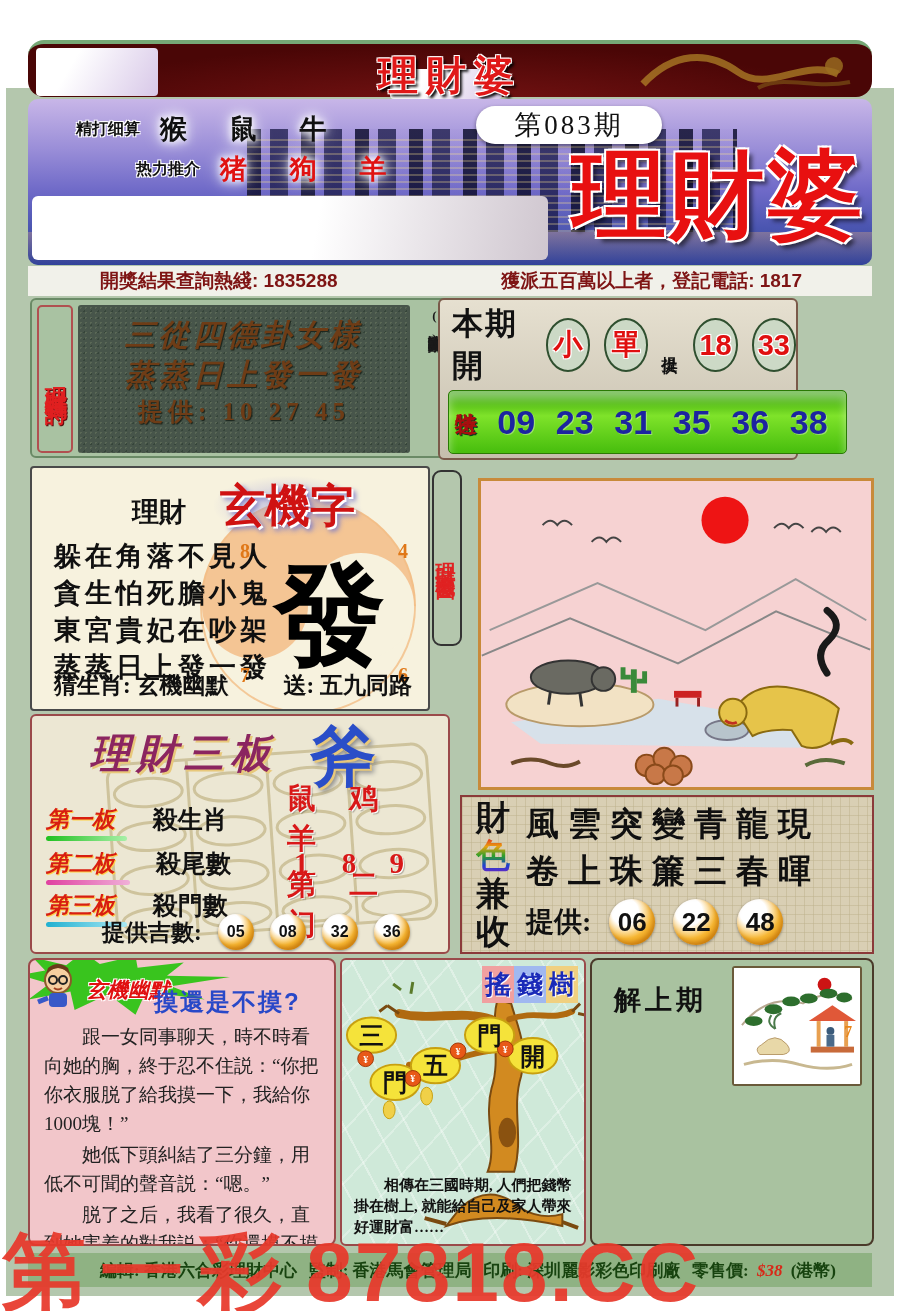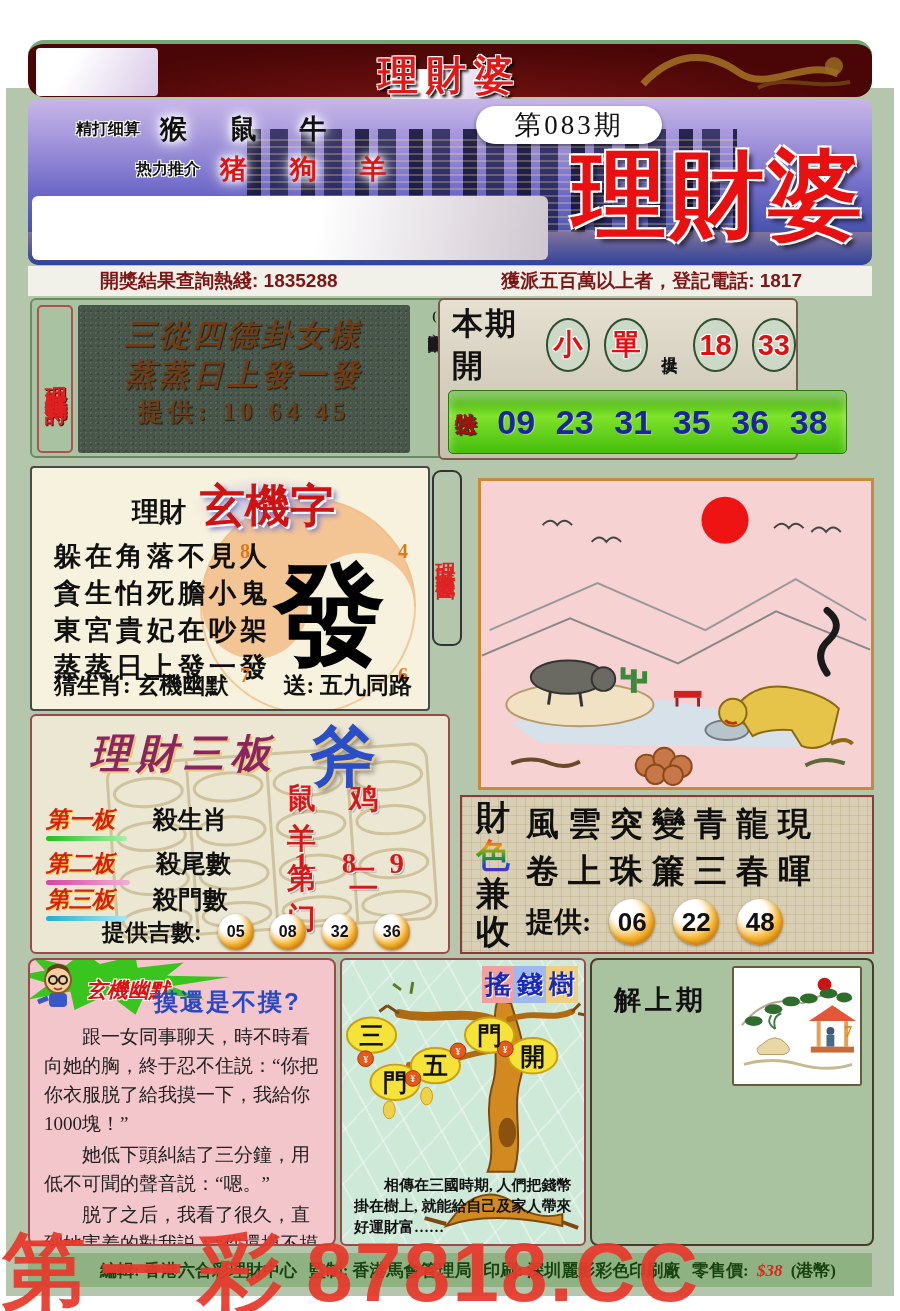--- a/index.html
+++ b/index.html
@@ -91,21 +91,21 @@
   .panel-word{position:absolute;left:30px;top:466px;width:400px;height:245px;background:#f7f2de;
            border:2px solid #4a4a4a;border-radius:4px;box-sizing:border-box;overflow:hidden;}
   .yinyang{position:absolute;right:12px;top:30px;width:212px;height:212px;border-radius:50%;opacity:.7;
            background:linear-gradient(180deg,#f3b276 50%,rgba(247,242,222,0) 50%);border:2px solid rgba(240,168,96,.8);}
   .yinyang::before{content:"";position:absolute;left:0;top:25%;width:50%;height:50%;border-radius:50%;background:#f3b276;}
   .yinyang::after{content:"";position:absolute;right:0;top:25%;width:50%;height:50%;border-radius:50%;background:#f7f2de;}
   .word-header{position:absolute;left:100px;top:8px;display:flex;align-items:flex-end;}
   .word-prefix{font-size:27px;font-weight:bold;color:#111;margin-right:8px;padding-bottom:6px;}
   .word-main{font-size:45px;font-weight:bold;color:#cf1212;font-family:"Liberation Sans",sans-serif;
            padding:0 6px;background:radial-gradient(ellipse,rgba(150,150,220,.55),rgba(150,150,220,0) 72%);
-           text-shadow:2px 2px 0 #fff,4px 4px 5px #7a7ac8;}
+           text-shadow:2px 2px 0 #fff,4px 4px 5px #7a7ac8;margin-left:20px;}
   .word-poem{position:absolute;left:22px;top:70px;font-size:27px;font-weight:bold;color:#101010;
            line-height:37px;letter-spacing:4px;}
   .big-char{position:absolute;left:218px;top:78px;width:160px;height:138px;font-size:112px;font-weight:bold;
            color:#000;text-align:center;line-height:138px;}
   .corner{position:absolute;font-size:20px;font-weight:bold;color:#e07818;}
   .c0{left:208px;top:72px;}.c1{left:366px;top:72px;}.c2{left:208px;top:196px;}.c3{left:366px;top:196px;}
   .word-footer{position:absolute;left:22px;bottom:8px;width:358px;display:flex;justify-content:space-between;
            font-size:23px;font-weight:bold;color:#101010;}
 
   .side-pic-label{position:absolute;left:432px;top:470px;width:30px;height:176px;border:2px solid #333;
@@ -117,21 +117,21 @@
 
   
   .panel-boards{position:absolute;left:30px;top:714px;width:420px;height:240px;background:#ece7d3;
            border:2px solid #9a4a4a;border-radius:6px;box-sizing:border-box;overflow:hidden;}
   .abacus{position:absolute;left:60px;top:20px;opacity:.85;}
   .boards-title{position:absolute;left:58px;top:10px;font-size:40px;font-weight:bold;font-style:italic;
            color:#8b2560;letter-spacing:7px;text-shadow:2px 2px 0 #e8c87a;}
   .boards-axe{position:absolute;left:278px;top:-4px;font-size:66px;font-weight:bold;color:#2a4ec8;
            text-shadow:2px 2px 0 #e8c87a,4px 4px 5px #888;}
   .board-row{position:absolute;left:14px;display:flex;align-items:center;height:38px;}
-  .r1{top:84px;}.r2{top:128px;}.r3{top:164px;}
+  .r1{top:84px;}.r2{top:128px;}.r3{top:170px;}
   .badge{width:94px;font-size:23px;font-weight:bold;font-style:italic;color:#d81e10;position:relative;
            text-shadow:1px 1px 0 #ffd24a;}
   .badge i{content:"";position:absolute;left:0;right:10px;bottom:-6px;height:5px;border-radius:3px;display:block;}
   .b1 i{background:linear-gradient(90deg,#1fc01f,#a8f0a8);}
   .b2 i{background:linear-gradient(90deg,#e040a0,#f0b0d8);}
   .b3 i{background:linear-gradient(90deg,#20b0d0,#a8e8f4);}
   .blabel{width:112px;font-size:25px;font-weight:bold;color:#111;margin-left:16px;}
   .bvalue{font-size:29px;font-weight:bold;color:#d81818;letter-spacing:13px;margin-left:26px;
            text-shadow:1px 1px 0 #fff,2px 2px 1px rgba(0,0,0,.25);}
   .lucky-row{position:absolute;left:70px;top:198px;display:flex;align-items:center;gap:16px;}
@@ -240,21 +240,21 @@
     <span>獲派五百萬以上者，登記電話: 1817</span>
   </div>
 
   <div class="panel-poem">
     <div class="poem-side">理財特碼詩</div>
     <div class="scratch">
       <div class="l l1">三從四德卦女樣</div>
       <div class="l">蒸蒸日上發一發</div>
       <div class="tip">
         <span>提供:</span>
-        <span>10 64 45</span>
+        <span>10 27 45</span>
       </div>
     </div>
     <div class="scratch-note">(請刮開塗層觀閱)</div>
   </div>
 
   <div class="panel-result">
     <div class="result-row">
       <span class="result-label">本期開</span>
       <span class="oval">小</span>
       <span class="oval">單</span>

